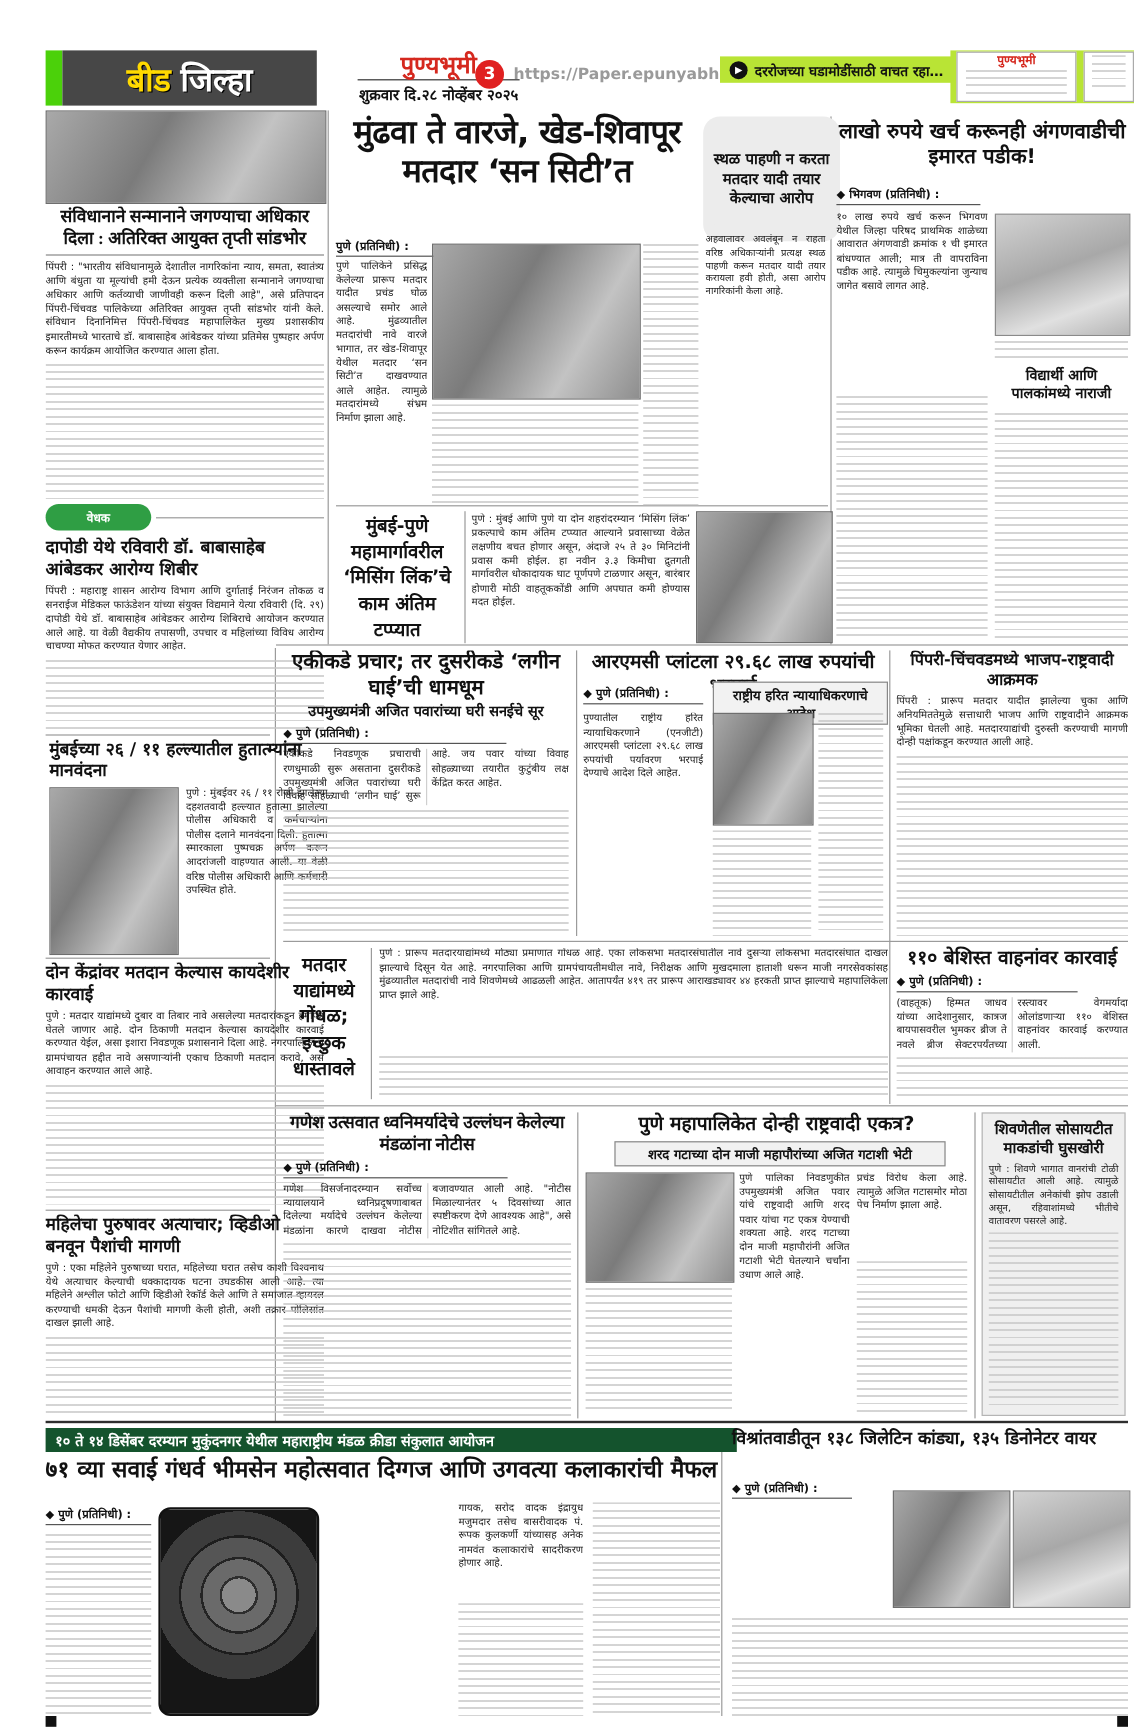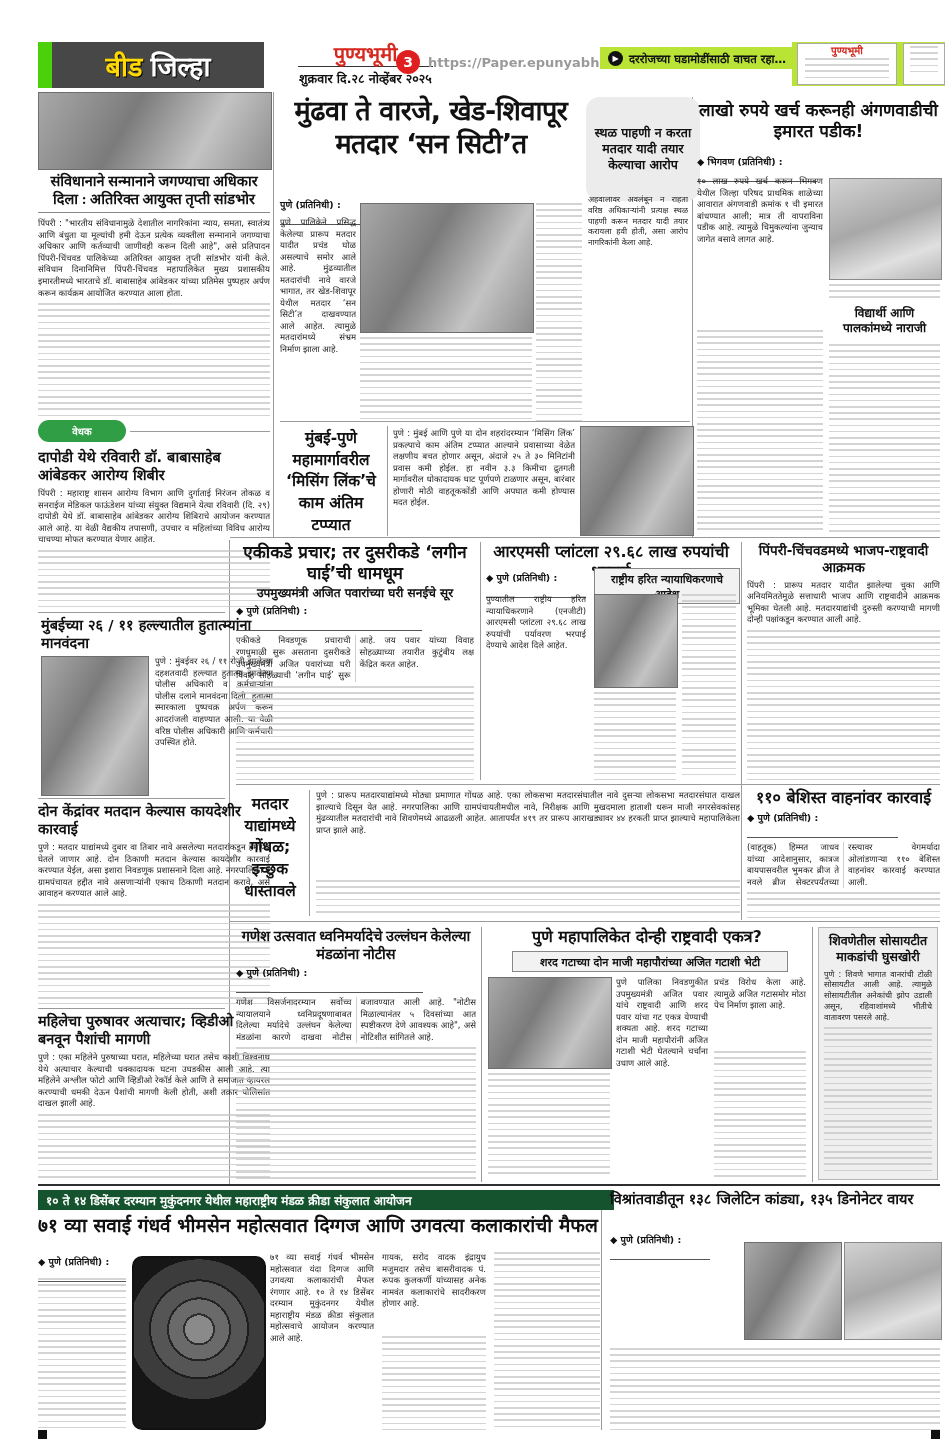--- a/index.html
+++ b/index.html
@@ -13,21 +13,21 @@
   .h17{font-size:17px;font-weight:700;line-height:1.22;text-align:center;}
   .h16{font-size:16px;font-weight:700;line-height:1.25;text-align:center;}
   .h15{font-size:14.5px;font-weight:700;line-height:1.25;}
   .h14{font-size:13.5px;font-weight:700;line-height:1.25;text-align:center;}
   .h13{font-size:12.5px;font-weight:700;line-height:1.3;text-align:center;}
   .sidehead{font-size:15.5px;font-weight:700;line-height:1.4;text-align:center;}
   .sub{font-size:12px;font-weight:700;text-align:center;line-height:1.25;}
   .subbox{font-size:11px;font-weight:700;text-align:center;border:1px solid #888;background:#f2f2f2;padding:2px 4px;}
   .snip{font-size:8.5px;line-height:1.36;text-align:justify;color:#1c1c1c;}
   .snip-s{font-size:8px;line-height:1.35;text-align:justify;color:#1c1c1c;}
-  .byline{font-size:9.5px;font-weight:700;border-bottom:1px solid #555;padding-bottom:13px;margin:3px 0 4px 0;width:78%;}
+  .byline{font-size:9.5px;font-weight:700;border-bottom:1px solid #555;padding-bottom:2px;margin:3px 0 4px 0;width:78%;}
   .tex{background:repeating-linear-gradient(180deg,#c6c6c6 0 1.6px,transparent 1.6px 6.2px);opacity:.75;}
   .fill{flex:1;margin-top:4px;}
   .cols2{column-count:2;column-gap:9px;column-rule:1px solid #cfcfcf;}
   .photo{background:linear-gradient(120deg,#a9a9a9,#7b7b7b 38%,#c3c3c3 70%,#8e8e8e);border:1px solid #6e6e6e;}
   .photo-l{background:linear-gradient(160deg,#d2d2d2,#a8a8a8 45%,#e0e0e0 75%,#b5b5b5);border:1px solid #8a8a8a;}
   .vline{position:absolute;width:1px;background:#9b9b9b;}
   .hline{position:absolute;height:1px;background:#9b9b9b;}
   .hline2{position:absolute;height:2px;background:#2e2e2e;}
   .hr6{height:1px;background:#888;margin:4px 0 5px 0;}
   .pill{background:#2f9e44;color:#fff;font-weight:700;font-size:10px;border-radius:12px;
@@ -238,21 +238,20 @@
     <div class="snip-s" style="margin-top:4px;">पुणे : शिवणे भागात वानरांची टोळी सोसायटीत आली आहे. त्यामुळे सोसायटीतील अनेकांची झोप उडाली असून, रहिवाशांमध्ये भीतीचे वातावरण पसरले आहे.</div>
     <div class="fill tex"></div>
   </div>
 
   <div class="abs strap" style="left:38px;top:1190px;width:560px;height:20px;">१० ते १४ डिसेंबर दरम्यान मुकुंदनगर येथील महाराष्ट्रीय मंडळ क्रीडा संकुलात आयोजन</div>
   <div class="abs h19" style="left:38px;top:1214px;width:562px;text-align:left;">७१ व्या सवाई गंधर्व भीमसेन महोत्सवात दिग्गज आणि उगवत्या कलाकारांची मैफल</div>
   <div class="abs" style="left:38px;top:1252px;width:562px;height:178px;">
     <div class="abs byline" style="left:0;top:0;width:88px;">◆ पुणे (प्रतिनिधी) :</div>
     <div class="abs tex" style="left:0;top:26px;width:88px;height:152px;"></div>
     <div class="abs mandala" style="left:94px;top:4px;width:130px;height:170px;"></div>
-    <div class="abs snip" style="left:232px;top:0;width:104px;height:178px;overflow:hidden;">७१ व्या सवाई गंधर्व भीमसेन महोत्सवात यंदा दिग्गज आणि उगवत्या कलाकारांची मैफल रंगणार आहे. १० ते १४ डिसेंबर दरम्यान मुकुंदनगर येथील महाराष्ट्रीय मंडळ क्रीडा संकुलात महोत्सवाचे आयोजन करण्यात आले आहे.</div>
     <div class="abs snip" style="left:344px;top:0;width:104px;height:80px;overflow:hidden;">गायक, सरोद वादक इंद्रायुध मजुमदार तसेच बासरीवादक पं. रूपक कुलकर्णी यांच्यासह अनेक नामवंत कलाकारांचे सादरीकरण होणार आहे.</div>
     <div class="abs tex" style="left:344px;top:84px;width:104px;height:94px;"></div>
     <div class="abs tex" style="left:456px;top:0;width:106px;height:178px;"></div>
   </div>
 
   <div class="abs" style="left:610px;top:1190px;width:330px;height:242px;">
     <div class="abs h14" style="left:0;top:0;width:330px;text-align:left;font-size:14.5px;">विश्रांतवाडीतून १३८ जिलेटिन कांड्या, १३५ डिनोनेटर वायर</div>
     <div class="abs byline" style="left:0;top:40px;width:100px;">◆ पुणे (प्रतिनिधी) :</div>
     <div class="abs photo" style="left:134px;top:52px;width:96px;height:96px;"></div>
     <div class="abs photo-l" style="left:234px;top:52px;width:96px;height:96px;"></div>

